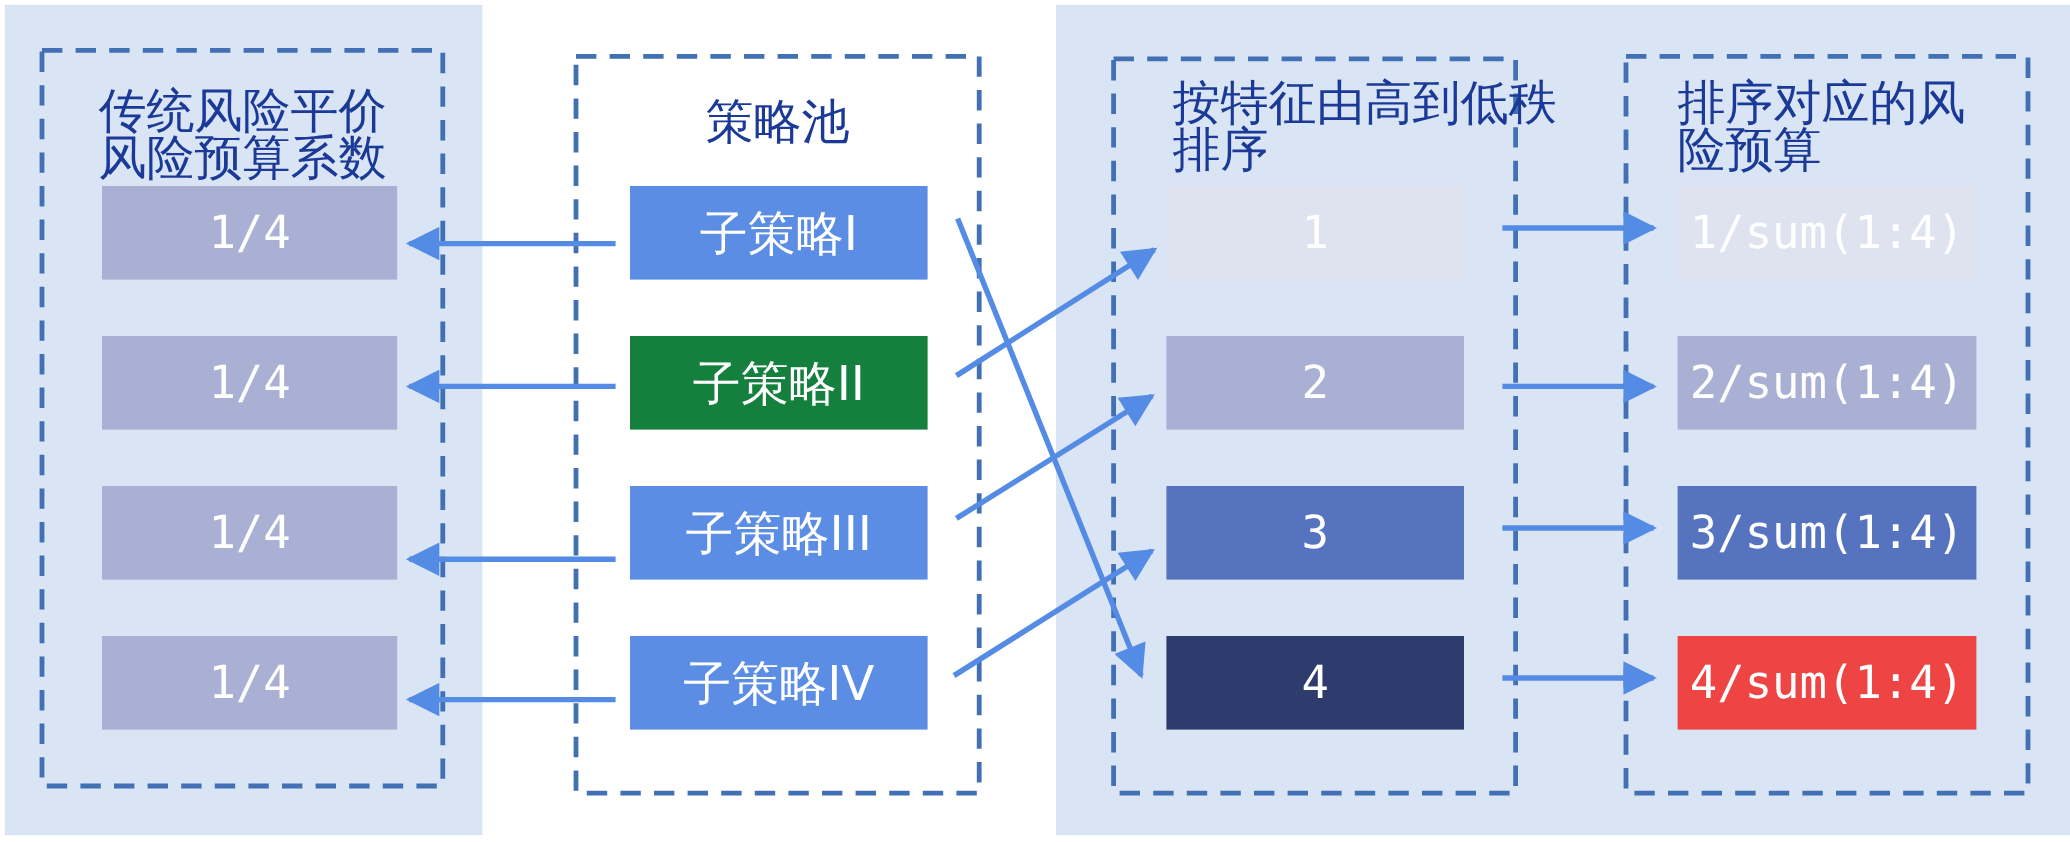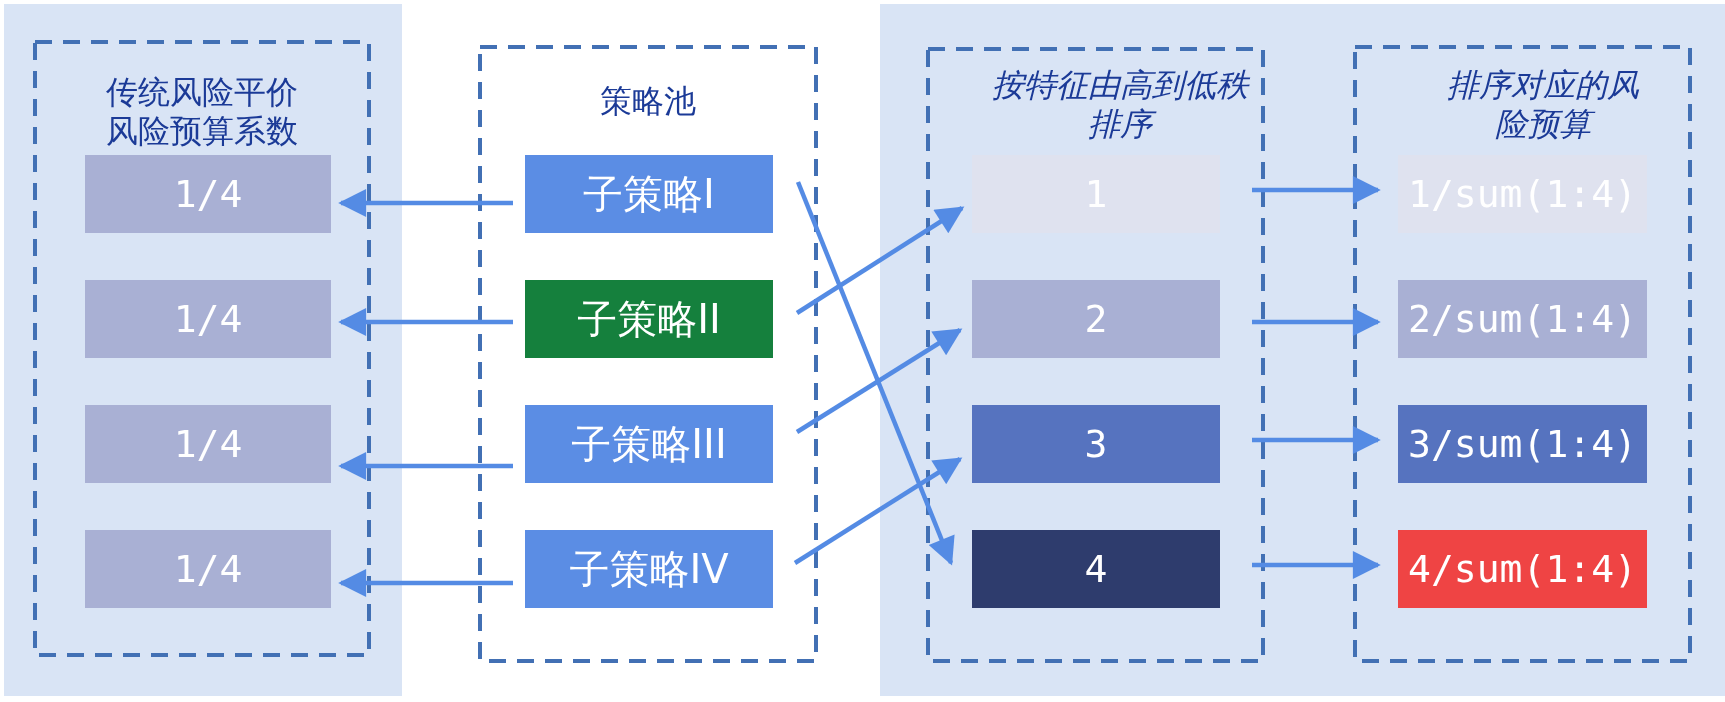--- a/index.html
+++ b/index.html
@@ -2,25 +2,25 @@
 <html><head>
 <meta charset="utf-8">
 <style>
   html,body { margin:0; padding:0; background:#ffffff; }
   .canvas {
     position:relative; width:1725px; height:702px; overflow:hidden;
     background:#ffffff; font-family:"DejaVu Sans", sans-serif;
   }
   .panel { position:absolute; background:#d9e4f5; }
   .frame-title {
-    position:absolute; color:#1b3a97; font-size:32px; line-height:39px;
+    position:absolute; color:#1b3a97; font-size:40px; line-height:39px;
     font-family:"Liberation Serif", serif; white-space:nowrap;
   }
   .frame-title.centered { text-align:center; }
-  .frame-title.lefted { text-align:center;font-style:italic; }
+  .frame-title.lefted { text-align:left; }
   .cell {
     position:absolute; width:246px; height:78px;
     display:flex; align-items:center; justify-content:center;
     color:#ffffff;
   }
   .cell.num { font-family:"DejaVu Sans Mono", monospace; font-size:38px; }
   .cell.cjk { font-family:"DejaVu Sans", sans-serif; font-size:40px;text-align:right; }
   svg.overlay { position:absolute; left:0; top:0; pointer-events:none; }
   .r0 { top:155px; } .r1 { top:280px; } .r2 { top:405px; } .r3 { top:530px; }
   .col-trad  { left:85px;   width:246px; }

